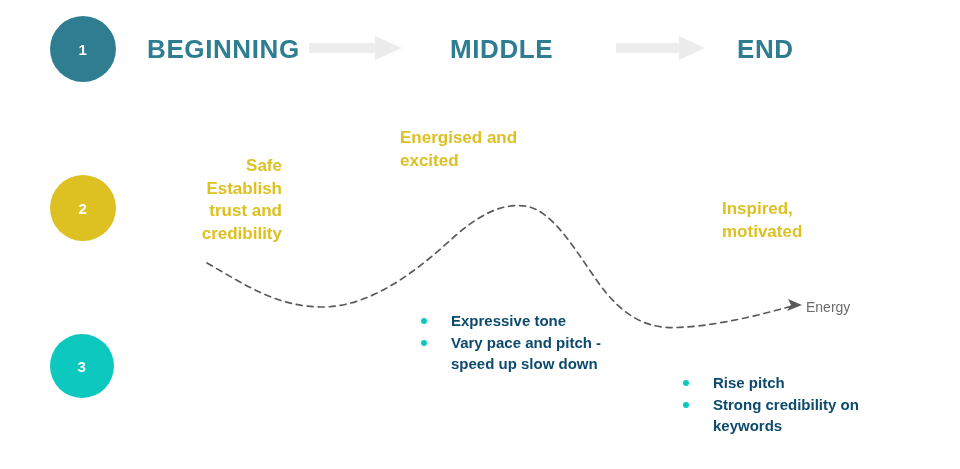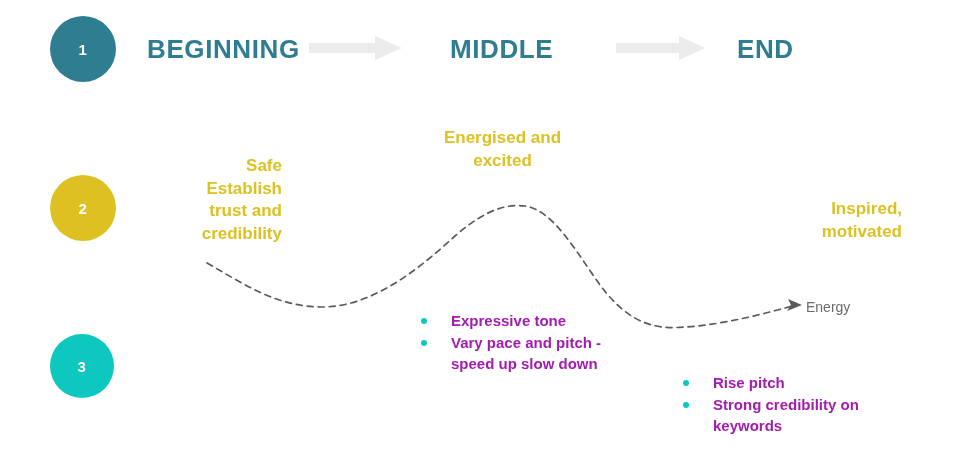--- a/index.html
+++ b/index.html
@@ -71,27 +71,27 @@
   
   .mood {
     position: absolute;
     color: #ddc022;
     font-weight: 800;
     font-size: 17px;
     line-height: 1.33;
     white-space: pre-line;
   }
   .mood-begin  { left: 152px; top: 155px; width: 130px; text-align: right; }
-  .mood-middle { left: 400px; top: 127px; width: 205px; text-align: center; }
-  .mood-end    { left: 722px; top: 198px; width: 180px; text-align: right; }
+  .mood-middle { left: 400px; top: 127px; width: 205px; }
+  .mood-end    { left: 722px; top: 198px; width: 180px; text-align: left; }
 
   
   .bullets {
     position: absolute;
-    color: #a21caf;
+    color: #0c4a6e;
     font-weight: 800;
     font-size: 15px;
     line-height: 1.35;
     list-style: none;
     margin: 0;
     padding: 0;
   }
   .bullets li {
     position: relative;
     padding-left: 30px;

